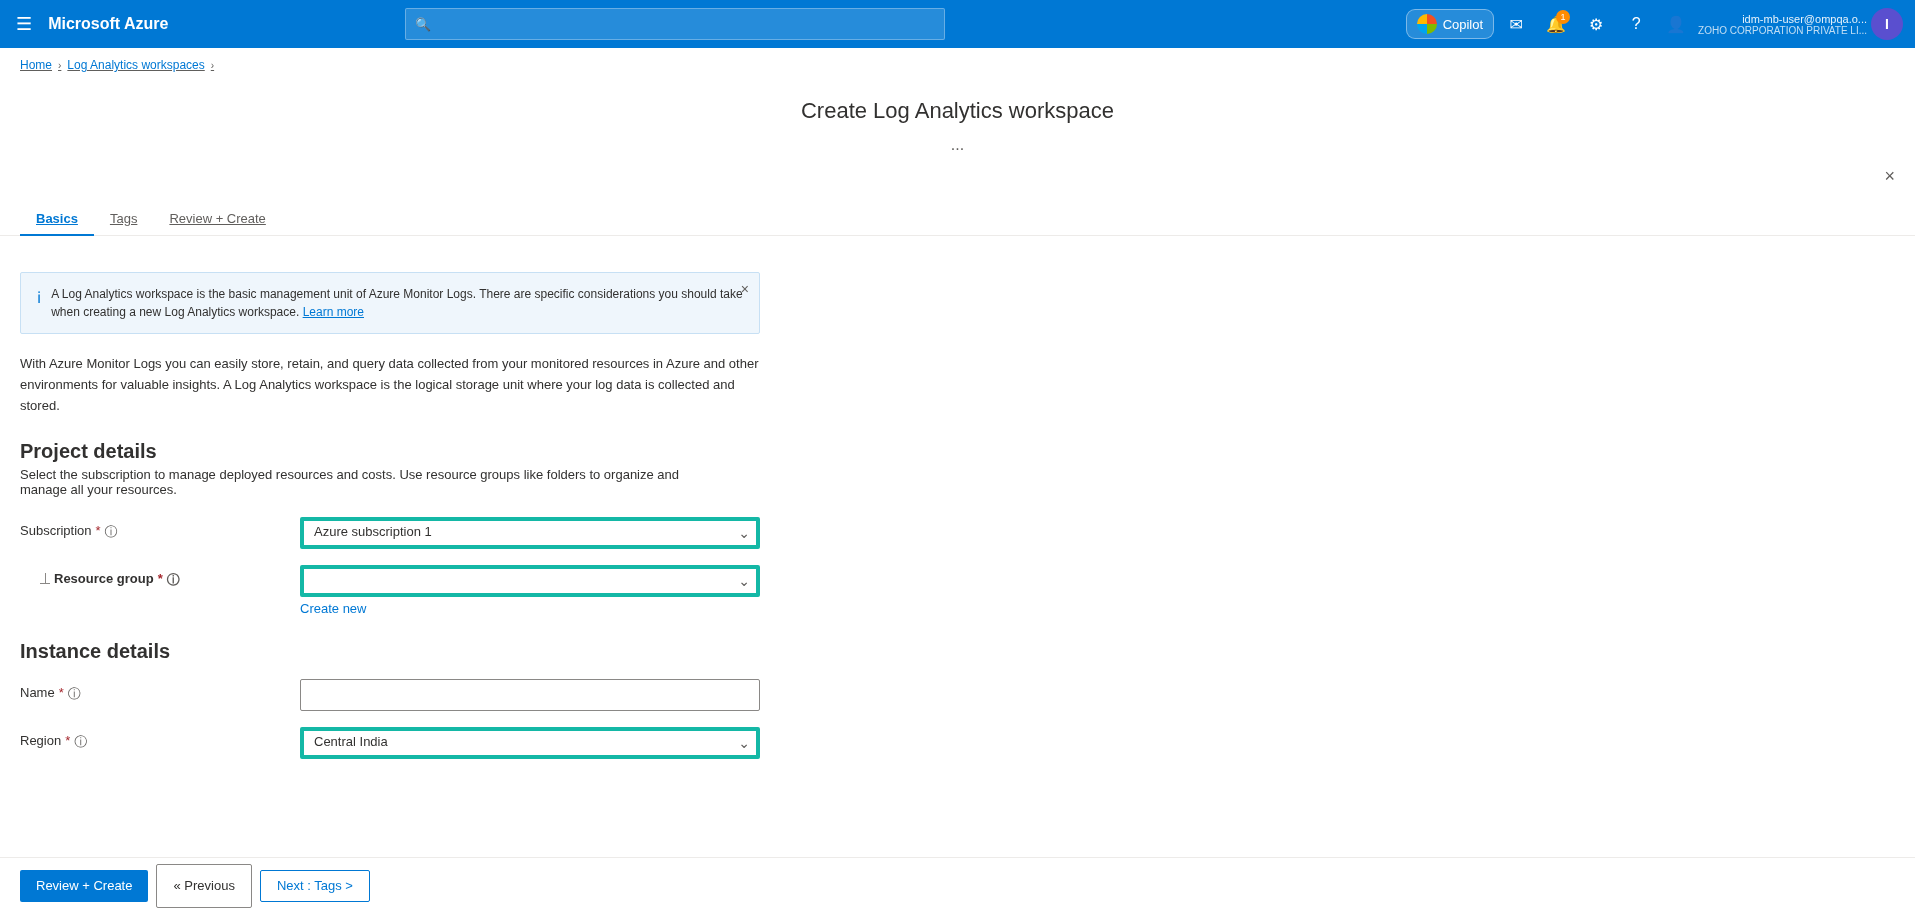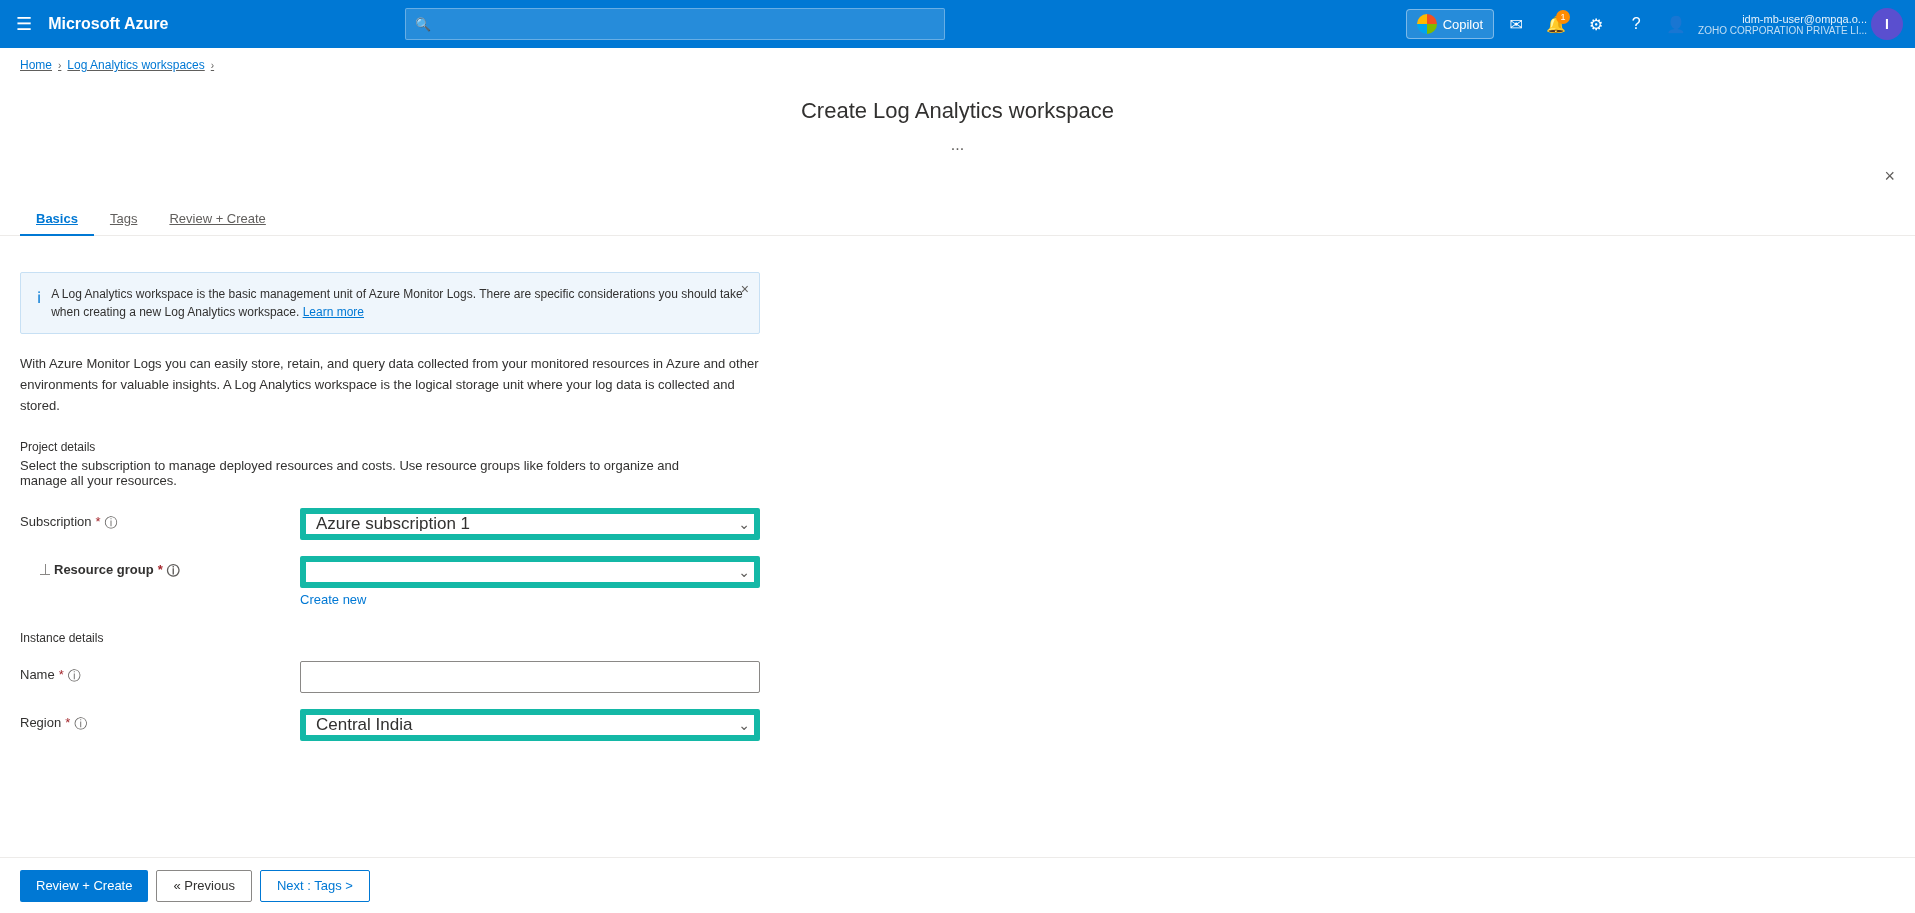--- a/index.html
+++ b/index.html
@@ -51,21 +51,21 @@
     .nav-badge {
       position: absolute; top: 4px; right: 4px;
       background: #ff8c00; color: white; font-size: 9px;
       border-radius: 50%; width: 14px; height: 14px;
       display: flex; align-items: center; justify-content: center;
     }
     .copilot-btn {
       display: flex; align-items: center; gap: 6px;
       background: rgba(255,255,255,0.15);
       border: 1px solid rgba(255,255,255,0.4);
-      border-radius: 4px;
+      border-radius: 9px;
       padding: 4px 10px;
       cursor: pointer;
       color: white;
       font-size: 13px;
     }
     .copilot-circle {
       width: 20px; height: 20px; border-radius: 50%;
       background: conic-gradient(#f25022 0deg 90deg, #7fba00 90deg 180deg, #00a4ef 180deg 270deg, #ffb900 270deg 360deg);
     }
     .nav-avatar {
@@ -152,21 +152,21 @@
     }
     .info-icon { color: #0078d4; font-size: 16px; flex-shrink: 0; margin-top: 1px; }
     .info-text { font-size: 12px; color: #323130; line-height: 1.5; }
     .info-text a { color: #0078d4; }
     .info-close { position: absolute; top: 8px; right: 10px; cursor: pointer; color: #605e5c; font-size: 14px; }
 
     
     .desc-text { font-size: 13px; color: #323130; line-height: 1.6; margin-bottom: 24px; max-width: 740px; }
 
     
-    .section-header { font-size: 12px; font-weight: 400; margin-bottom: 4px; margin-top: 18px; }
+    .section-header { font-size: 20px; font-weight: 700; margin-bottom: 4px; margin-top: 18px; }
     .section-desc { font-size: 13px; color: #323130; margin-bottom: 20px; max-width: 700px; }
 
     
     .form-row {
       display: flex;
       align-items: flex-start;
       margin-bottom: 16px;
       gap: 0;
     }
     .form-label-col {
@@ -180,25 +180,25 @@
     }
     .form-label-col.indented { padding-left: 20px; font-weight: bold; }
     .required { color: #a4262c; }
     .info-tip { color: #605e5c; font-size: 13px; cursor: pointer; }
     .form-control-col { flex: 1; max-width: 460px; }
 
     
     .select-field {
       width: 100%;
       height: 32px;
-      border: 6px solid #14b8a6;
+      border: 4px solid #14b8a6;
       border-radius: 2px;
       background: white;
       padding: 0 30px 3px 10px;
-      font-size: 17px;
+      font-size: 13px;
       color: #323130;
       appearance: none;
       cursor: pointer;
       position: relative;
     }
     .select-wrapper { position: relative; }
     .select-wrapper::after {
       content: '⌄';
       position: absolute;
       right: 10px;
@@ -256,21 +256,21 @@
       height: 32px;
     }
     .btn-secondary {
       background: white;
       color: #323130;
       border: 1px solid #8a8886;
       border-radius: 2px;
       padding: 6px 16px;
       font-size: 13px;
       cursor: pointer;
-      height: 32px;
+      height: 44px;
     }
     .btn-outline {
       background: white;
       color: #0078d4;
       border: 1px solid #0078d4;
       border-radius: 2px;
       padding: 6px 16px;
       font-size: 13px;
       cursor: pointer;
       height: 32px;

